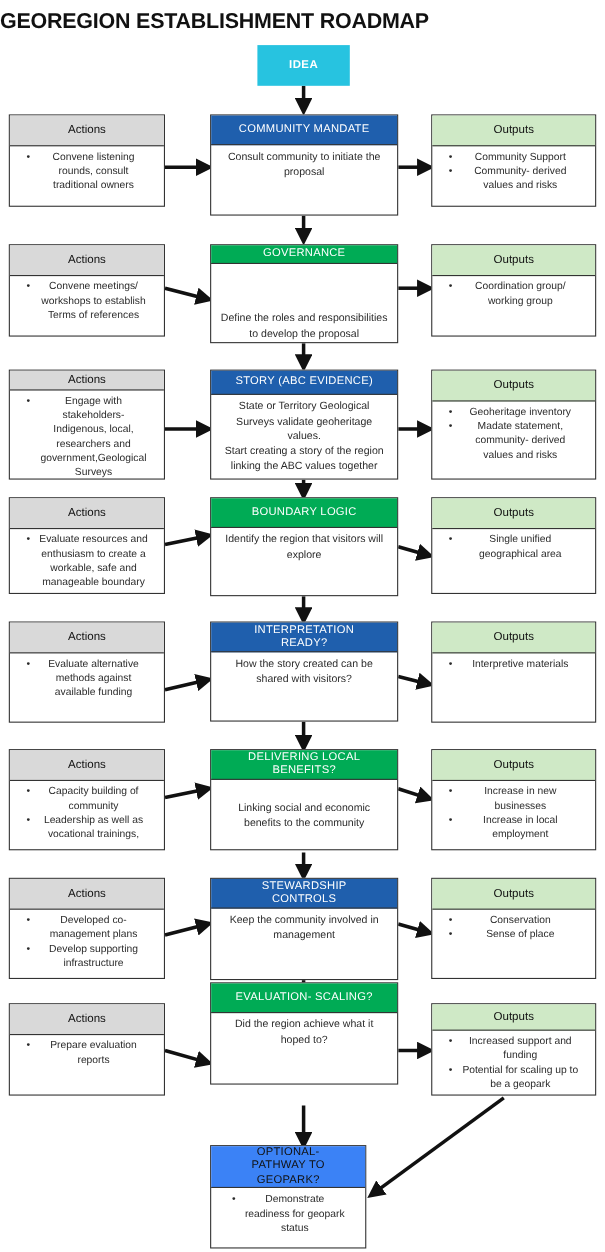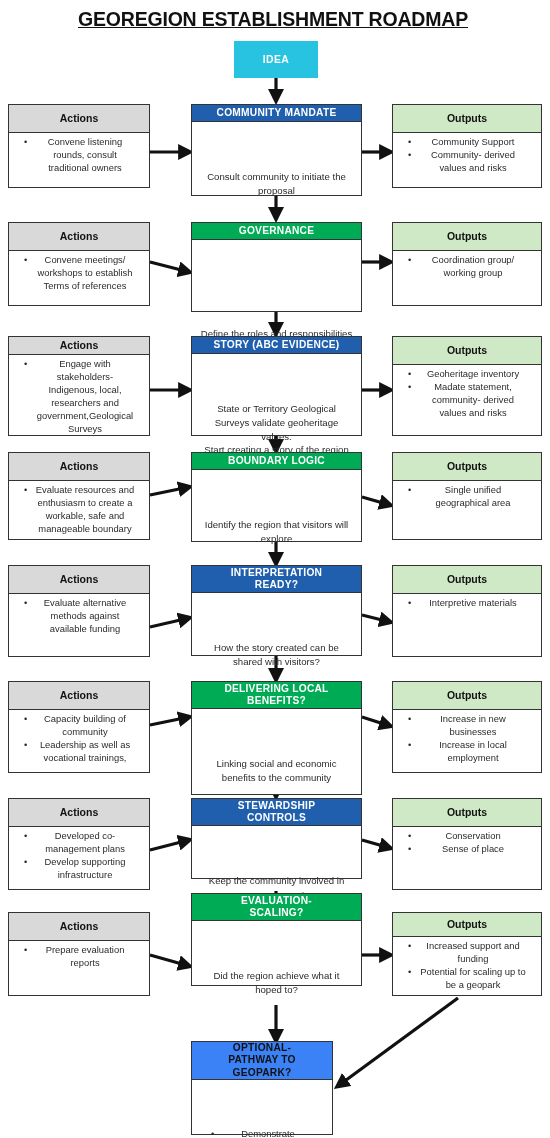--- a/index.html
+++ b/index.html
@@ -16,45 +16,44 @@
     width: 550px;
     height: 1138px;
     background: #ffffff;
     overflow: hidden;
   }
   #title {
     position: absolute;
     left: 0;
     top: 8px;
     width: 546px;
-    text-align: center;
+    text-align: left;
     font-size: 19.5px;
     font-weight: bold;
     letter-spacing: -0.2px;
     color: #111111;
-    text-decoration: underline;
   }
 
   
   .box {
     position: absolute;
     box-sizing: border-box;
     border: 1.6px solid #333333;
     background: #ffffff;
     display: flex;
     flex-direction: column;
   }
   .box-header {
     box-sizing: border-box;
     border-bottom: 1.6px solid #333333;
     display: flex;
     align-items: center;
     justify-content: center;
     text-align: center;
-    font-weight: bold;
+    font-weight: normal;
     line-height: 1.22;
     padding: 2px 21px;
   }
   .box-body {
     flex: 1;
     display: flex;
     flex-direction: column;
     justify-content: flex-start;
     box-sizing: border-box;
   }
@@ -101,21 +100,20 @@
   }
   .stage.hdr-blue  .box-header { background: #1f5fad; }
   .stage.hdr-green .box-header { background: #00ab55; }
   .stage.hdr-lime  .box-header { background: #3b82f6; color: #111111; }
   .stage .box-body {
     padding: 4px 8px;
     font-size: 9.6px;
     line-height: 1.42;
     color: #2b2b2b;
     text-align: center;
-    margin-top: 44px;
   }
   .stage.tall-hdr .box-header { height: 38px; }
 
   
   #idea {
     position: absolute;
     box-sizing: border-box;
     background: #27c3e0;
     display: flex;
     align-items: center;
@@ -304,21 +302,21 @@
       </div>
       <div class="box side actions" style="left: 8px; top: 681px; width: 142px; height: 92px;">
         <div class="box-header">Actions</div>
         <div class="box-body">
           <ul class="bullets">
             <li>Capacity building of community</li>
             <li>Leadership as well as vocational trainings,</li>
           </ul>
         </div>
       </div>
-      <div class="box stage hdr-green" style="left: 191px; top: 681px; width: 171px; height: 114px;">
+      <div class="box stage hdr-green" style="left: 191px; top: 681px; width: 171px; height: 92px; gap: 15px;">
         <div class="box-header">DELIVERING LOCAL BENEFITS?</div>
         <div class="box-body">
           <div>Linking social and economic benefits to the community</div>
         </div>
       </div>
       <div class="box side outputs" style="left: 392px; top: 681px; width: 150px; height: 92px;">
         <div class="box-header">Outputs</div>
         <div class="box-body">
           <ul class="bullets">
             <li>Increase in new businesses</li>
@@ -328,21 +326,21 @@
       </div>
       <div class="box side actions" style="left: 8px; top: 798px; width: 142px; height: 92px;">
         <div class="box-header">Actions</div>
         <div class="box-body">
           <ul class="bullets">
             <li>Developed co-management plans</li>
             <li>Develop supporting infrastructure</li>
           </ul>
         </div>
       </div>
-      <div class="box stage hdr-blue" style="left: 191px; top: 798px; width: 171px; height: 81px;">
+      <div class="box stage hdr-blue" style="left: 191px; top: 798px; width: 171px; height: 93px;">
         <div class="box-header">STEWARDSHIP CONTROLS</div>
         <div class="box-body">
           <div>Keep the community involved in management</div>
         </div>
       </div>
       <div class="box side outputs" style="left: 392px; top: 798px; width: 150px; height: 92px;">
         <div class="box-header">Outputs</div>
         <div class="box-body">
           <ul class="bullets">
             <li>Conservation</li>

